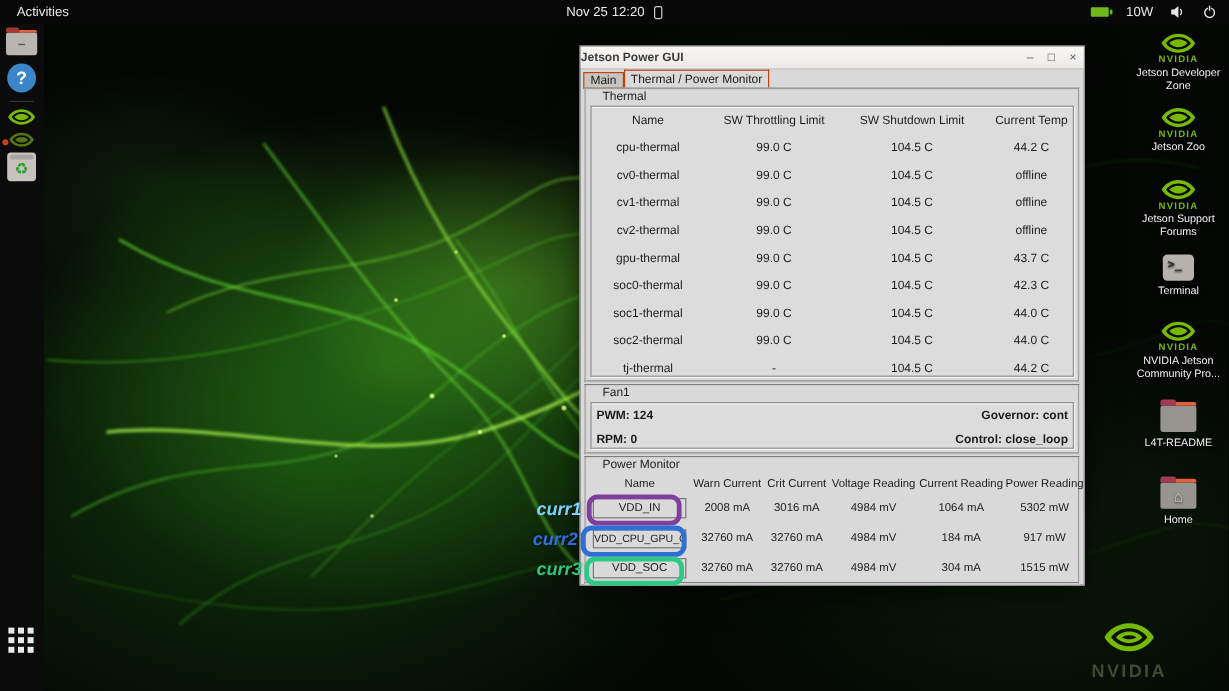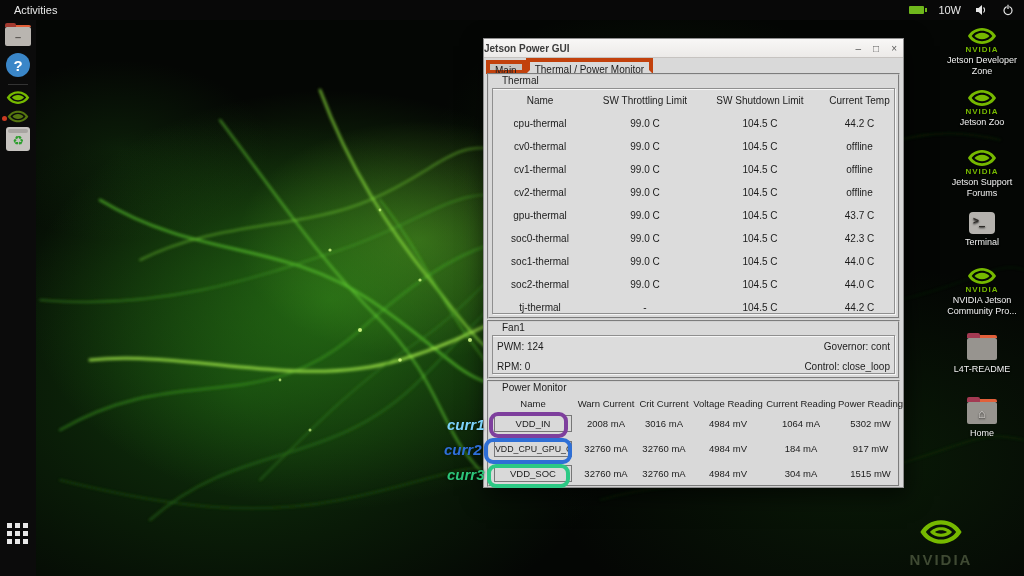--- a/index.html
+++ b/index.html
@@ -74,38 +74,38 @@
   .window { position:absolute; left:483px; top:38px; width:421px; height:450px; background:#d9d9d9;
             border:1px solid #8f8f8f; box-shadow:3px 8px 22px rgba(0,0,0,.6); z-index:10; font-size:10px; color:#1c1c1c; }
   .titlebar { position:absolute; left:0; top:0; right:0; height:19px;
               background:linear-gradient(#f8f7f6,#eceae8); border-bottom:1px solid #c6c3c0;
               display:flex; align-items:center; justify-content:flex-start;
               font-weight:bold; font-size:10px; color:#3b3b3b; }
   .win-controls { position:absolute; right:6px; top:0; height:19px; display:flex; align-items:center; gap:12px;
                   color:#5a5a5a; font-size:10px; font-weight:normal; }
   .win-controls span { cursor:default; }
   .tabrow { position:absolute; left:2px; top:19px; height:16px; display:flex; align-items:flex-end; }
-  .tab { border:4px solid #c2410c; padding:1px 5px 1px; font-size:10px; background:#c7c5c2; height:14px; }
+  .tab { border:1px solid #c2410c; padding:1px 5px 1px; font-size:10px; background:#c7c5c2; height:14px; }
   .tab.selected { background:#d9d9d9; border-bottom-color:#d9d9d9; height:16px; padding-top:2px; }
 
   .frame { position:absolute; left:3px; width:413px; border:2px groove #d0d0d0; background:#d9d9d9; }
   .frame-label { position:absolute; left:13px; top:0px; font-size:10px; color:#1c1c1c; }
   .inset { position:absolute; left:3px; right:3px; background:#dcdcdc;
            border:1px solid #8f8f8f; box-shadow:inset 0 1px 0 rgba(255,255,255,.75), 1px 1px 0 #f4f4f4; }
 
   .t-grid { display:grid; grid-template-columns:94px 116px 114px 85px; }
   .t-grid > div { height:23px; display:flex; align-items:center; justify-content:center; white-space:nowrap; }
   .p-grid { display:grid; grid-template-columns:88px 58px 58px 70px 76px 63px; }
   .p-grid > div { height:24px; display:flex; align-items:center; justify-content:center; white-space:nowrap; font-size:9.5px; }
   .p-grid.hdr > div { height:16px; }
   .p-grid .rowcell { height:25px; }
   .name-entry { display:inline-block; width:78px; padding:2px 0; text-align:center; background:#d9d9d9;
                 border:1px solid #777; font-size:9.5px; white-space:nowrap; overflow:hidden; }
   .name-entry.long { font-size:8.8px; }
-  .fan-line { position:absolute; left:4px; right:4px; display:flex; justify-content:space-between; font-size:10px; }
+  .fan-line { position:absolute; left:4px; right:4px; display:flex; justify-content:space-between; font-size:10px;font-weight:bold; }
 
   
   .anno-box { position:absolute; border:4px solid #888; border-radius:9px; z-index:50; pointer-events:none; }
   .curr-label { position:absolute; z-index:50; font-weight:bold; font-style:italic; font-size:15px;
                 text-shadow:0 0 3px rgba(0,0,0,.6); pointer-events:none; }
 </style>
 </head>
 <body>
 
 <div class="desktop">
@@ -148,20 +148,24 @@
       <svg class="eye" viewBox="0 0 64 42">
         <path fill="currentColor" d="M32 4 C18 4 7 12 2 21 C7 30 18 38 32 38 C46 38 57 30 62 21 C57 12 46 4 32 4 Z M32 10 C42 10 50 15 54 21 C50 27 42 32 32 32 C22 32 14 27 10 21 C14 15 22 10 32 10 Z"></path>
         <path fill="currentColor" d="M32 14 C25 14 19 17 16 21 C19 25 25 28 32 28 C39 28 45 25 48 21 C45 17 39 14 32 14 Z M32 18.5 C35.5 18.5 38.6 19.4 40.8 21 C38.6 22.6 35.5 23.5 32 23.5 C28.5 23.5 25.4 22.6 23.2 21 C25.4 19.4 28.5 18.5 32 18.5 Z"></path>
       </svg>
       <div class="word">NVIDIA</div>
     </div>
   </div>
 
   <div class="topbar">
     <div class="tb-left">Activities</div>
+    <div class="tb-center">
+      <span>Nov 25 12:20</span>
+      <span class="phone-icon"></span>
+    </div>
     <div class="tb-right">
       <span class="battery"></span>
       <span>10W</span>
       <svg width="13" height="12" viewBox="0 0 13 12">
         <path fill="#e6e6e6" d="M1 4 H3.5 L7 1 V11 L3.5 8 H1 Z"></path>
         <path d="M8.5 3.5 A3.4 3.4 0 0 1 8.5 8.5" stroke="#e6e6e6" stroke-width="1.1" fill="none"></path>
       </svg>
       <svg width="12" height="12" viewBox="0 0 12 12">
         <circle cx="6" cy="6.6" r="4" stroke="#e6e6e6" fill="none" stroke-width="1.2"></circle>
         <line x1="6" y1="0.4" x2="6" y2="5" stroke="#0a0a0a" stroke-width="2.6"></line>

